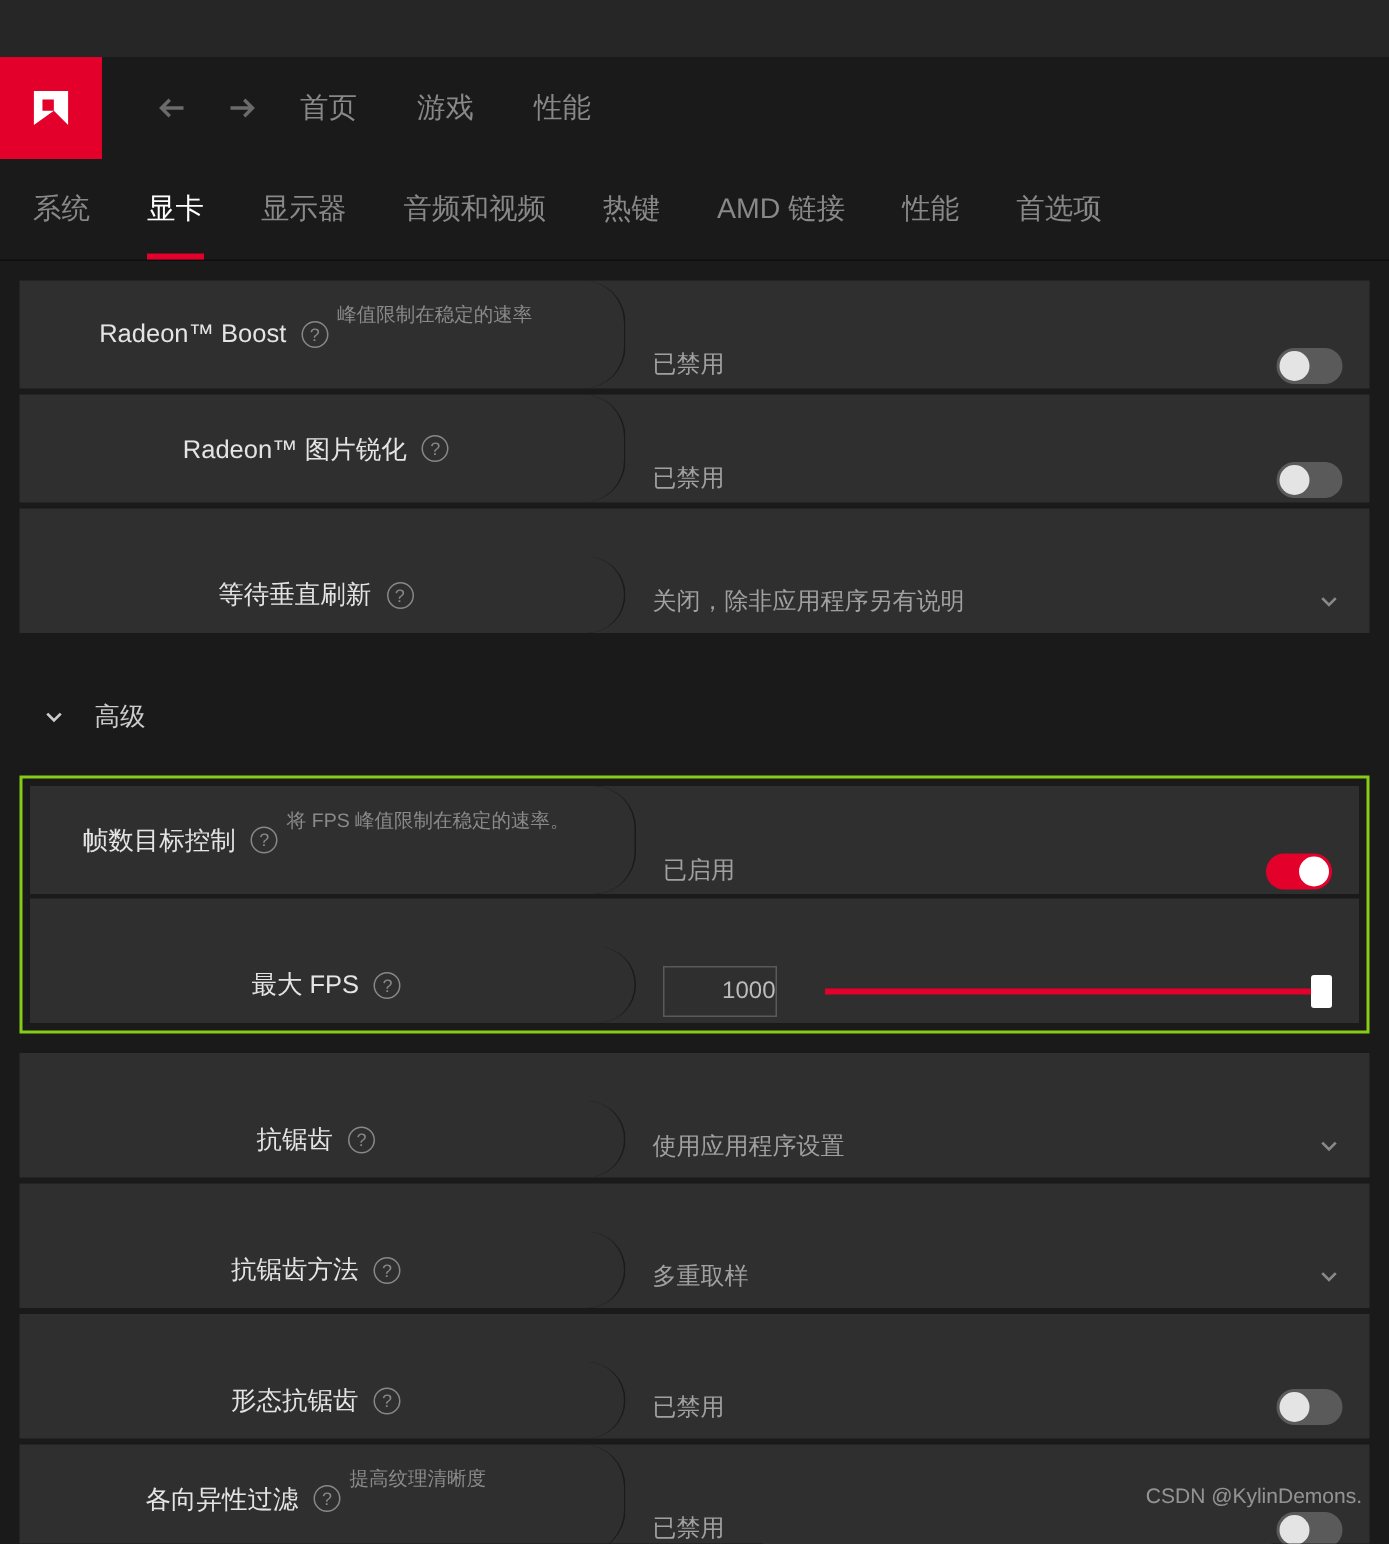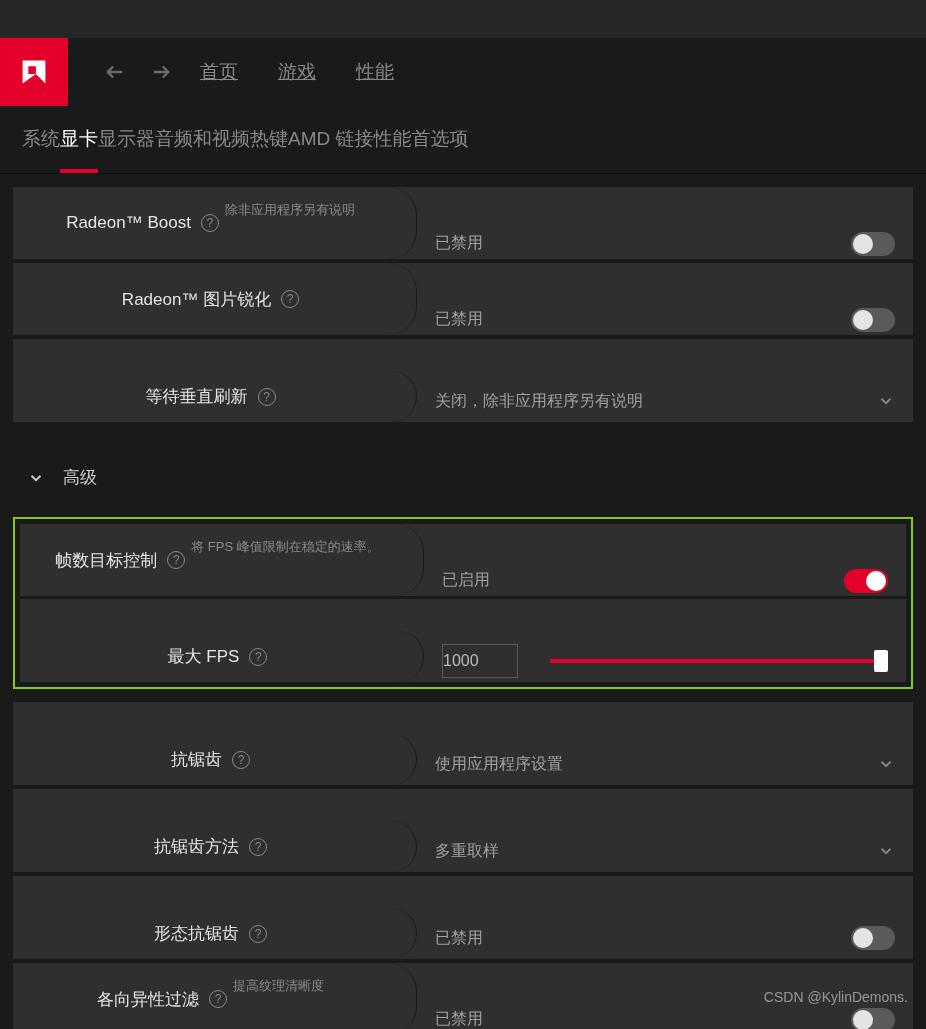--- a/index.html
+++ b/index.html
@@ -40,27 +40,27 @@
 .nav-arrow {
   color: #6b6b6b;
   cursor: pointer;
   display: flex;
 }
 .nav-items {
   display: flex;
   gap: 40px;
   font-size: 19px;
   color: #888;
-  text-decoration: underline;
 }
 .nav-item { cursor: pointer; }
 .tabs {
   height: 68px;
   display: flex;
   align-items: center;
+  gap: 38px;
   padding: 0 22px;
   font-size: 19px;
   color: #888;
   border-bottom: 1px solid #0f0f0f;
 }
 .tab { cursor: pointer; position: relative; padding: 20px 0 21px; }
 .tab.active { color: #fff; }
 .tab.active::after {
   content: "";
   position: absolute;
@@ -129,21 +129,21 @@
   border: 2px solid #84cc16;
   padding: 5px;
   margin-bottom: 13px;
 }
 .highlight-box .row { margin-bottom: 0; }
 .highlight-box .row + .row { border-top: 3px solid #1a1a1a; }
 .fps-input {
   width: 76px; height: 34px;
   background: transparent;
   border: 1px solid #5a5a5a;
-  color: #bbb; text-align: left;
+  color: #bbb; text-align: right;
   font-size: 16px;
 }
 .slider-wrap {
   flex: 1; display: flex; align-items: center;
   gap: 32px;
 }
 .slider {
   flex: 1; height: 4px;
   background: #e3002b;
   position: relative;
@@ -205,21 +205,21 @@
 </div>
 
 <div class="content">
 
   <div class="row">
     <div class="row-left">
       <div class="row-title-line">
         <span class="row-title">Radeon™ Boost</span>
         <span class="help-icon">?</span>
       </div>
-      <span class="row-desc">除非应用程序另有说明</span>
+      <span class="row-desc">峰值限制在稳定的速率</span>
     </div>
     <div class="row-right">
       <span class="row-value">已禁用</span>
       <div class="toggle"></div>
     </div>
   </div>
 
   <div class="row">
     <div class="row-left">
       <div class="row-title-line">

